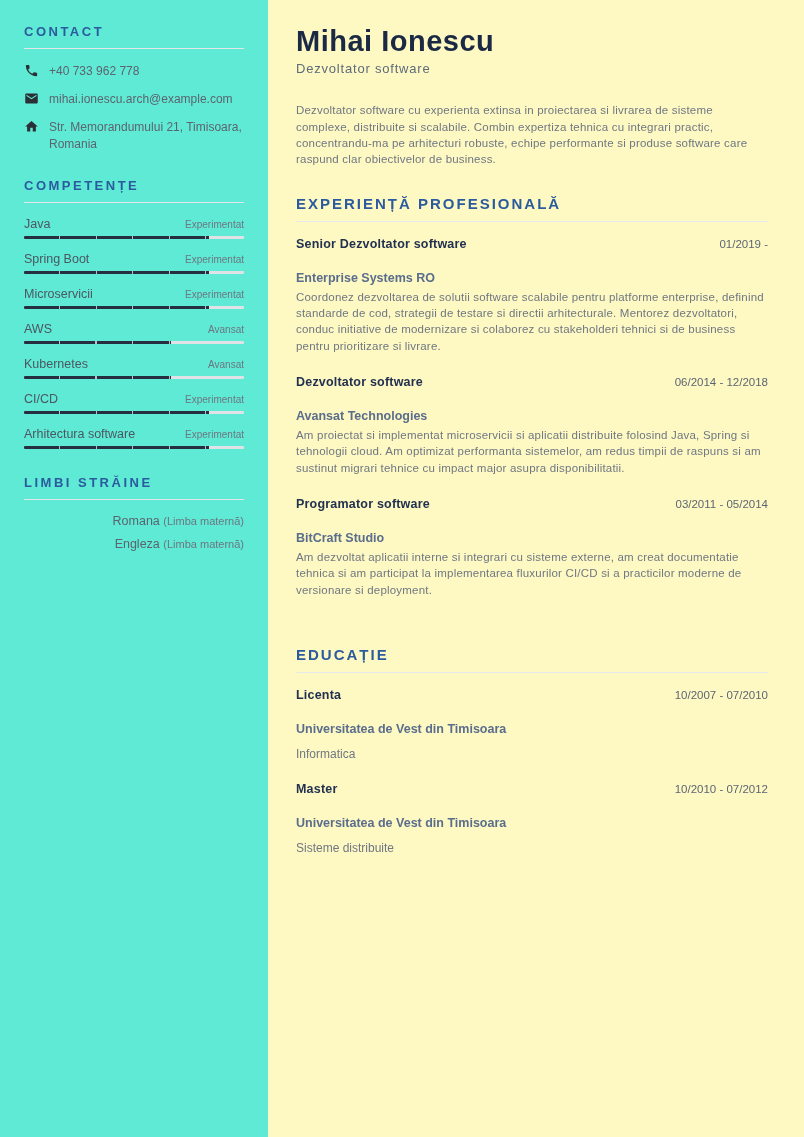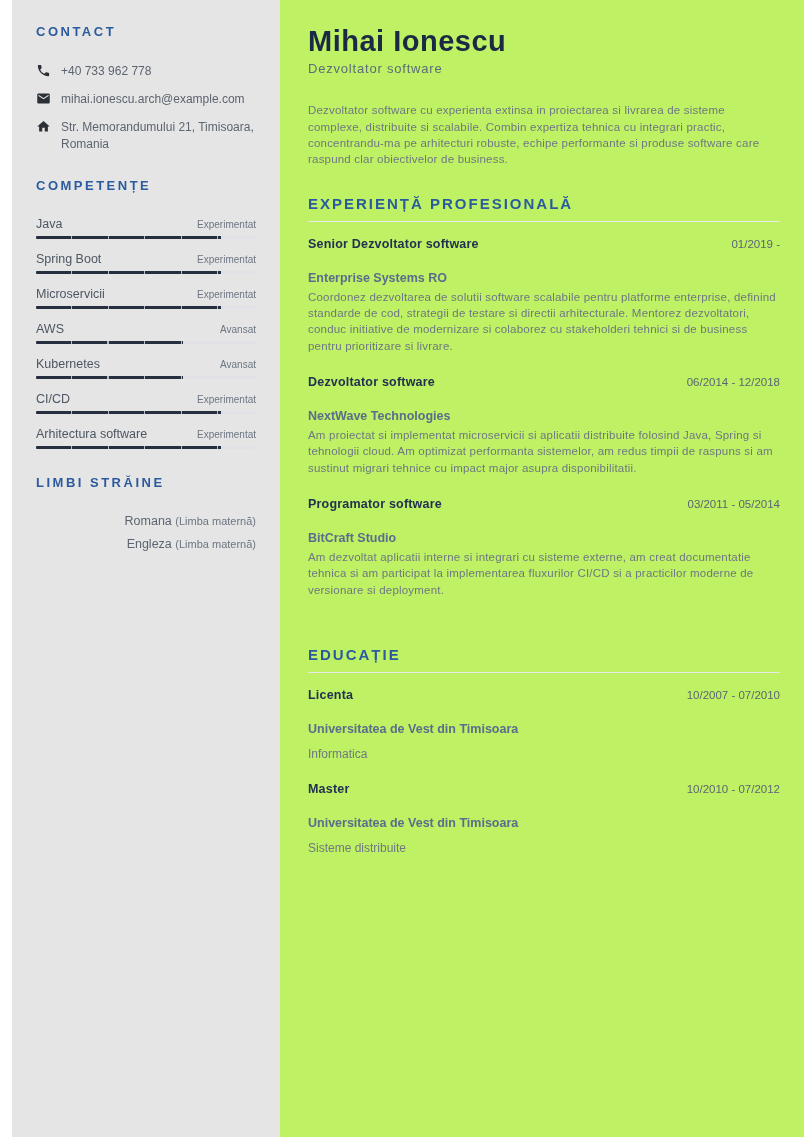--- a/index.html
+++ b/index.html
@@ -9,23 +9,22 @@
     position: relative;
     width: 804px; height: 1137px;
     background: #ffffff;
     display: flex;
     overflow: hidden;
   }
 
   
   .sidebar {
     width: 268px; min-width: 268px;
-    background: #e5e5e5;
+    background: #5eead4;
     padding: 24px 24px 24px 24px;
-    margin-left: 12px;
   }
   .side-section { margin-bottom: 26px; }
   .side-title {
     color: #2b5b9e;
     font-size: 13px;
     font-weight: bold;
     letter-spacing: 2.5px;
     margin-bottom: 9px;
   }
   .side-divider {
@@ -72,22 +71,22 @@
     background: #262f40;
     background-image: repeating-linear-gradient(90deg, transparent 0px, transparent 35px, #b9bdc6 35px, #b9bdc6 36.5px);
   }
 
   .lang-row { color: #5b6470; font-size: 12.5px; margin-bottom: 9px; text-align: right; }
   .lang-note { color: #6d7683; font-size: 11px; }
 
   
   .main {
     flex: 1;
-    background: #bef264;
-    padding: 26px 24px 24px 28px;
+    background: #fef9c3;
+    padding: 26px 36px 24px 28px;
   }
   .person-name {
     color: #1b2945;
     font-size: 29px;
     font-weight: 800;
     letter-spacing: 0.5px;
     line-height: 1.05;
   }
   .person-title {
     color: #5d6b7a;
@@ -301,21 +300,21 @@
         </div>
         <div class="entry-org">Enterprise Systems RO</div>
         <div class="entry-desc">Coordonez dezvoltarea de solutii software scalabile pentru platforme enterprise, definind standarde de cod, strategii de testare si directii arhitecturale. Mentorez dezvoltatori, conduc initiative de modernizare si colaborez cu stakeholderi tehnici si de business pentru prioritizare si livrare.</div>
       </div>
 
       <div class="entry">
         <div class="entry-head">
           <span class="entry-title">Dezvoltator software</span>
           <span class="entry-date">06/2014 - 12/2018</span>
         </div>
-        <div class="entry-org">NextWave Technologies</div>
+        <div class="entry-org">Avansat Technologies</div>
         <div class="entry-desc">Am proiectat si implementat microservicii si aplicatii distribuite folosind Java, Spring si tehnologii cloud. Am optimizat performanta sistemelor, am redus timpii de raspuns si am sustinut migrari tehnice cu impact major asupra disponibilitatii.</div>
       </div>
 
       <div class="entry">
         <div class="entry-head">
           <span class="entry-title">Programator software</span>
           <span class="entry-date">03/2011 - 05/2014</span>
         </div>
         <div class="entry-org">BitCraft Studio</div>
         <div class="entry-desc">Am dezvoltat aplicatii interne si integrari cu sisteme externe, am creat documentatie tehnica si am participat la implementarea fluxurilor CI/CD si a practicilor moderne de versionare si deployment.</div>

